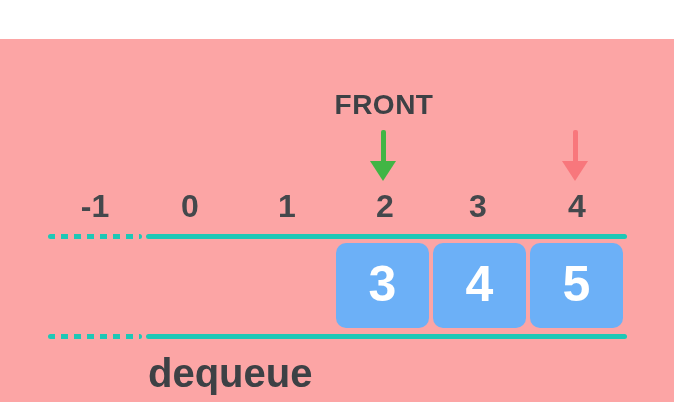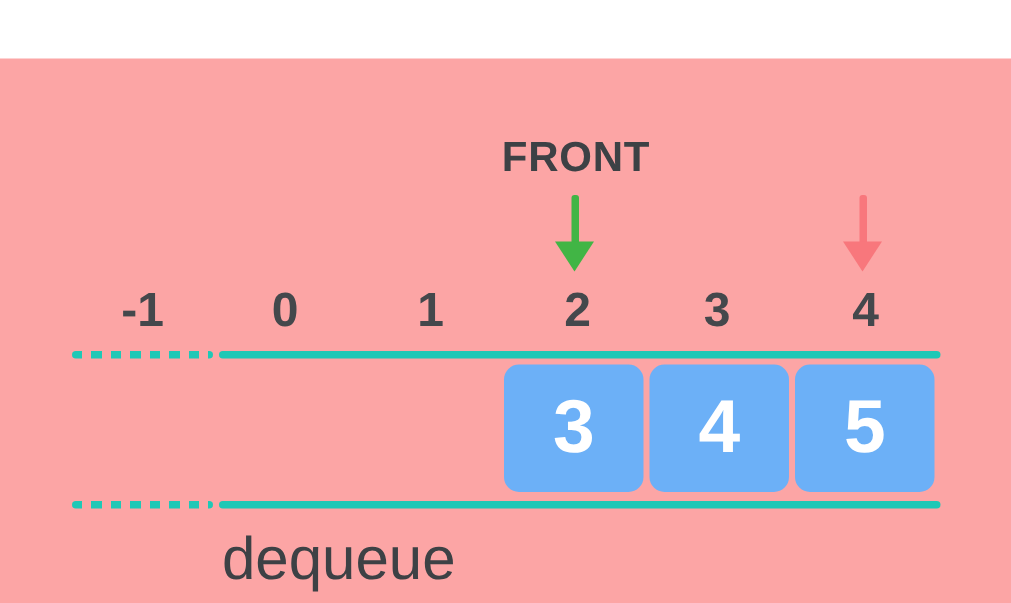--- a/index.html
+++ b/index.html
@@ -116,21 +116,21 @@
   }
   #cell-0 { left: 336px; }
   #cell-1 { left: 433px; }
   #cell-2 { left: 530px; }
   
   #operation-label {
     position: absolute;
     left: 148px;
     top: 312px;
     font-size: 40px;
-    font-weight: 400;
+    font-weight: 700;
     color: #3d4145;
   }
 </style>
 </head>
 <body>
 
 <div id="canvas">
 
   <div class="ptr-label" id="front-label">FRONT</div>
 

